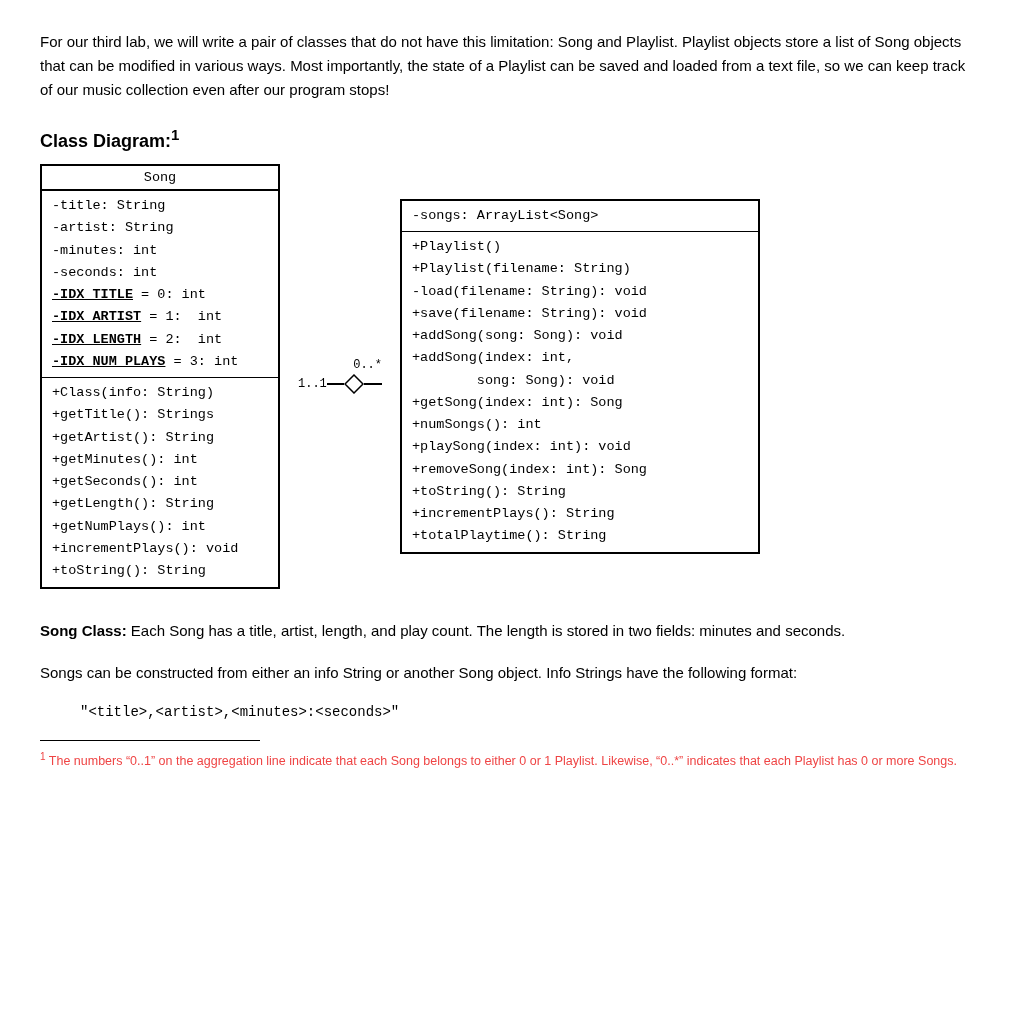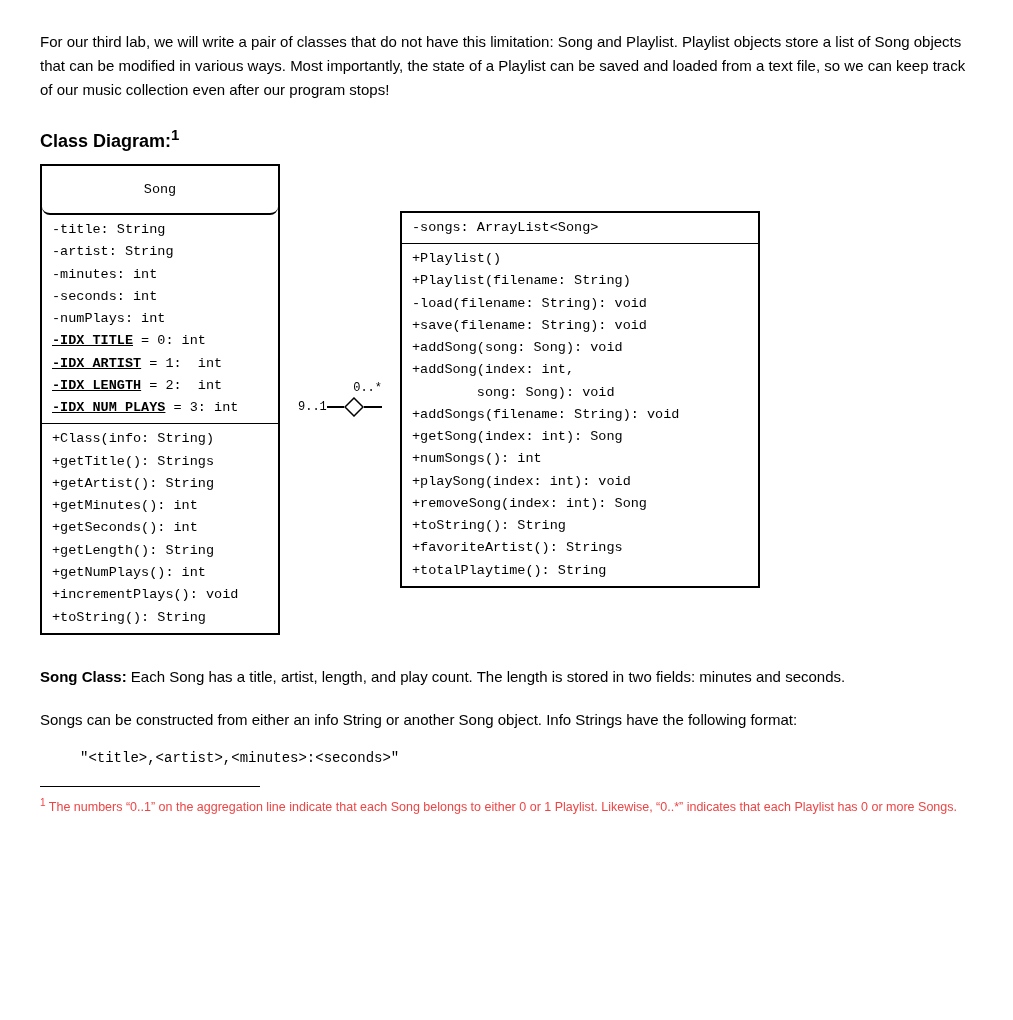--- a/index.html
+++ b/index.html
@@ -29,23 +29,22 @@
     }
     .uml-box {
       border: 2px solid #000;
       font-family: 'Courier New', Courier, monospace;
       font-size: 13.5px;
       min-width: 220px;
     }
     .uml-box .box-header {
       border-bottom: 2px solid #000;
       text-align: center;
-      padding: 16px 10px;
+      padding: 4px 10px;
       font-weight: normal;
-      border-radius: 8px;
     }
     .uml-box .box-section {
       border-bottom: 1px solid #000;
       padding: 4px 10px;
       line-height: 1.65;
     }
     .uml-box .box-section:last-child {
       border-bottom: none;
     }
     .uml-box .box-section p {
@@ -102,21 +101,20 @@
 
 <div class="diagram-area">
 
   <div class="uml-box" style="width:240px;">
     <div class="box-header">Song</div>
     <div class="box-section">
       <p>-title: String</p>
       <p>-artist: String</p>
       <p>-minutes: int</p>
       <p>-seconds: int</p>
-      <p>-numPlays: int</p>
       <p><span class="underline">-IDX_TITLE</span> = 0: int</p>
       <p><span class="underline">-IDX_ARTIST</span> = 1:  int</p>
       <p><span class="underline">-IDX_LENGTH</span> = 2:  int</p>
       <p><span class="underline">-IDX_NUM_PLAYS</span> = 3: int</p>
     </div>
     <div class="box-section">
       <p>+Class(info: String)</p>
       <p>+getTitle(): Strings</p>
       <p>+getArtist(): String</p>
       <p>+getMinutes(): int</p>
@@ -128,21 +126,21 @@
     </div>
   </div>
 
   <div class="connector-area">
     <div style="display:flex; flex-direction:column; align-items:center; width:100%;">
       <div style="display:flex; flex-direction:row; align-items:center; width:100%; justify-content:space-between; margin-bottom:2px;">
         <span style="font-family:'Courier New',monospace;font-size:12px; visibility:hidden;">0..1</span>
         <span style="font-family:'Courier New',monospace;font-size:12px;">0..*</span>
       </div>
       <div style="display:flex; flex-direction:row; align-items:center; width:100%;">
-        <span style="font-family:'Courier New',monospace;font-size:12px; white-space:nowrap;">9..1</span>
+        <span style="font-family:'Courier New',monospace;font-size:12px; white-space:nowrap;">1..1</span>
         <div style="flex:1; height:2px; background:#000;"></div>
 
         <svg width="20" height="20" viewBox="0 0 20 20">
           <polygon points="10,1 19,10 10,19 1,10" fill="white" stroke="black" stroke-width="1.5"></polygon>
         </svg>
         <div style="flex:1; height:2px; background:#000;"></div>
       </div>
     </div>
   </div>
 
@@ -151,27 +149,26 @@
       <p>-songs: ArrayList&lt;Song&gt;</p>
     </div>
     <div class="box-section">
       <p>+Playlist()</p>
       <p>+Playlist(filename: String)</p>
       <p>-load(filename: String): void</p>
       <p>+save(filename: String): void</p>
       <p>+addSong(song: Song): void</p>
       <p>+addSong(index: int,</p>
       <p>        song: Song): void</p>
-      <p>+addSongs(filename: String): void</p>
       <p>+getSong(index: int): Song</p>
       <p>+numSongs(): int</p>
       <p>+playSong(index: int): void</p>
       <p>+removeSong(index: int): Song</p>
       <p>+toString(): String</p>
-      <p>+favoriteArtist(): Strings</p>
+      <p>+incrementPlays(): String</p>
       <p>+totalPlaytime(): String</p>
     </div>
   </div>
 </div>
 
 <p class="body-text">
   <strong>Song Class:</strong><span> Each Song has a title, artist, length, and play count. The length is stored in two fields: minutes and seconds.</span>
 </p>
 
 <p class="body-text">Songs can be constructed from either an info String or another Song object. Info Strings have the following format:</p>

